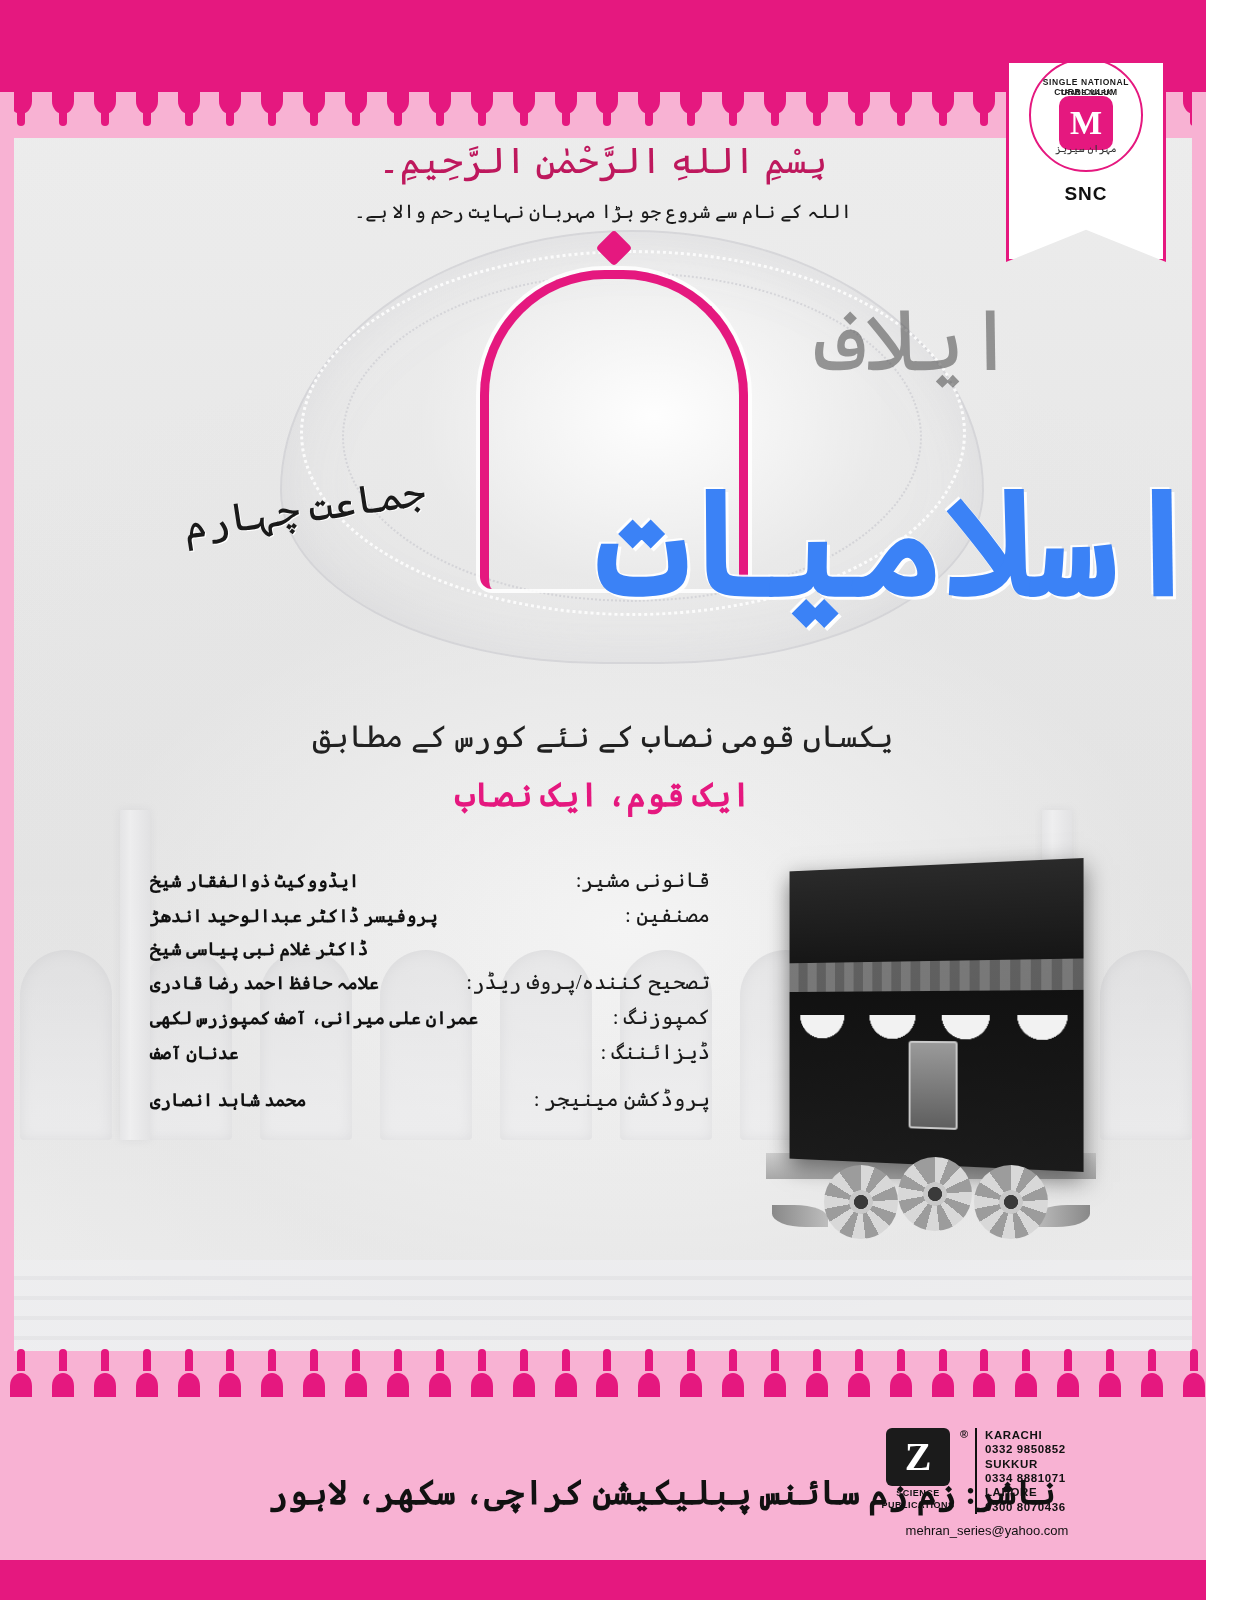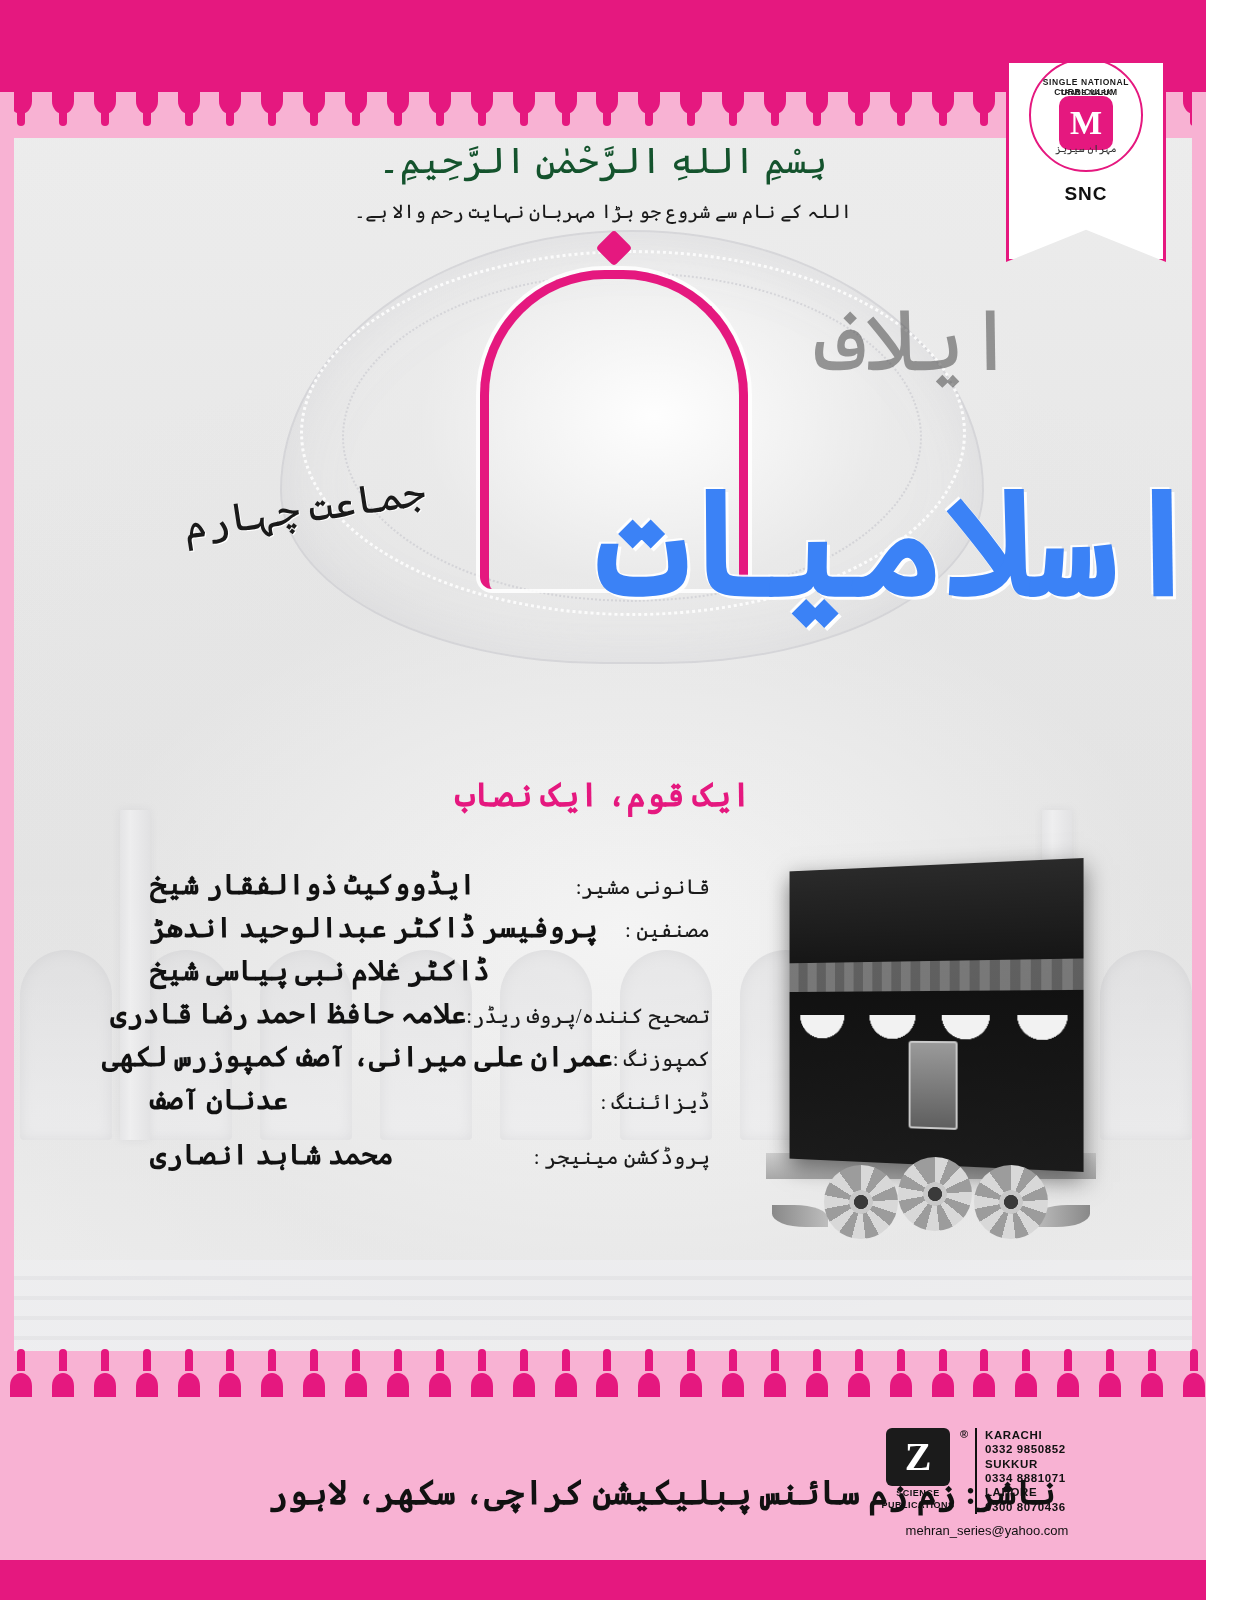--- a/index.html
+++ b/index.html
@@ -141,21 +141,21 @@
   }
   .snc-label{
     position:absolute;left:0;right:0;top:120px;text-align:center;
     font-size:19px;font-weight:bold;color:#111;letter-spacing:1px;
   }
 
   
   .bismillah{
     position:absolute;left:0;right:0;top:140px;text-align:center;
     font-family:"Liberation Serif",serif;
-    font-size:36px;color:#14532d;direction:rtl;
+    font-size:36px;color:#be185d;direction:rtl;
   }
   .bismillah-tr{
     position:absolute;left:0;right:0;top:200px;text-align:center;
     font-family:"Liberation Serif",serif;
     font-size:19px;color:#1a1a1a;direction:rtl;
   }
 
   
   .brand-elaf{
     position:absolute;right:190px;top:290px;
@@ -249,21 +249,21 @@
   
   .credits{
     position:absolute;left:150px;top:868px;width:560px;
     direction:rtl;font-family:"Liberation Serif",serif;
   }
   .credit-row{
     display:flex;justify-content:space-between;align-items:baseline;
     margin-bottom:10px;
   }
   .credit-role{font-size:21px;color:#1a1a1a;white-space:nowrap;}
-  .credit-name{font-size:28px;color:#111;white-space:nowrap;font-weight:bold;}
+  .credit-name{font-size:18px;color:#111;white-space:nowrap;font-weight:bold;}
   .credit-row.sub .credit-role{visibility:hidden;}
 
   
   .publisher{
     position:absolute;right:150px;bottom:88px;
     direction:rtl;font-family:"Liberation Serif",serif;
     font-size:34px;font-weight:bold;color:#111;white-space:nowrap;
   }
   .zam-logo{
     position:absolute;left:880px;bottom:88px;width:76px;height:84px;text-align:center;
@@ -396,20 +396,21 @@
     <div class="snc-label">SNC</div>
   </div>
 
   <div class="bismillah">بِسْمِ اللهِ الرَّحْمٰنِ الرَّحِيمِ۔</div>
   <div class="bismillah-tr">اللہ کے نام سے شروع جو بڑا مہربان نہایت رحم والا ہے۔</div>
 
   <div class="brand-elaf">ایلاف</div>
   <div class="mihrab"></div>
   <div class="title-class">جماعت چہارم</div>
   <div class="title-main">اسلامیات</div>
+  <div class="subtitle-1">یکساں قومی نصاب کے نئے کورس کے مطابق</div>
   <div class="subtitle-2">ایک قوم، ایک نصاب</div>
 
   <div class="kaaba-wrap">
     <div class="kaaba-ground"></div>
     <div class="kaaba-box">
       <div class="kaaba-band"></div>
       <div class="kaaba-curtain"></div>
       <div class="kaaba-door"></div>
     </div>
     <div class="flowers">

